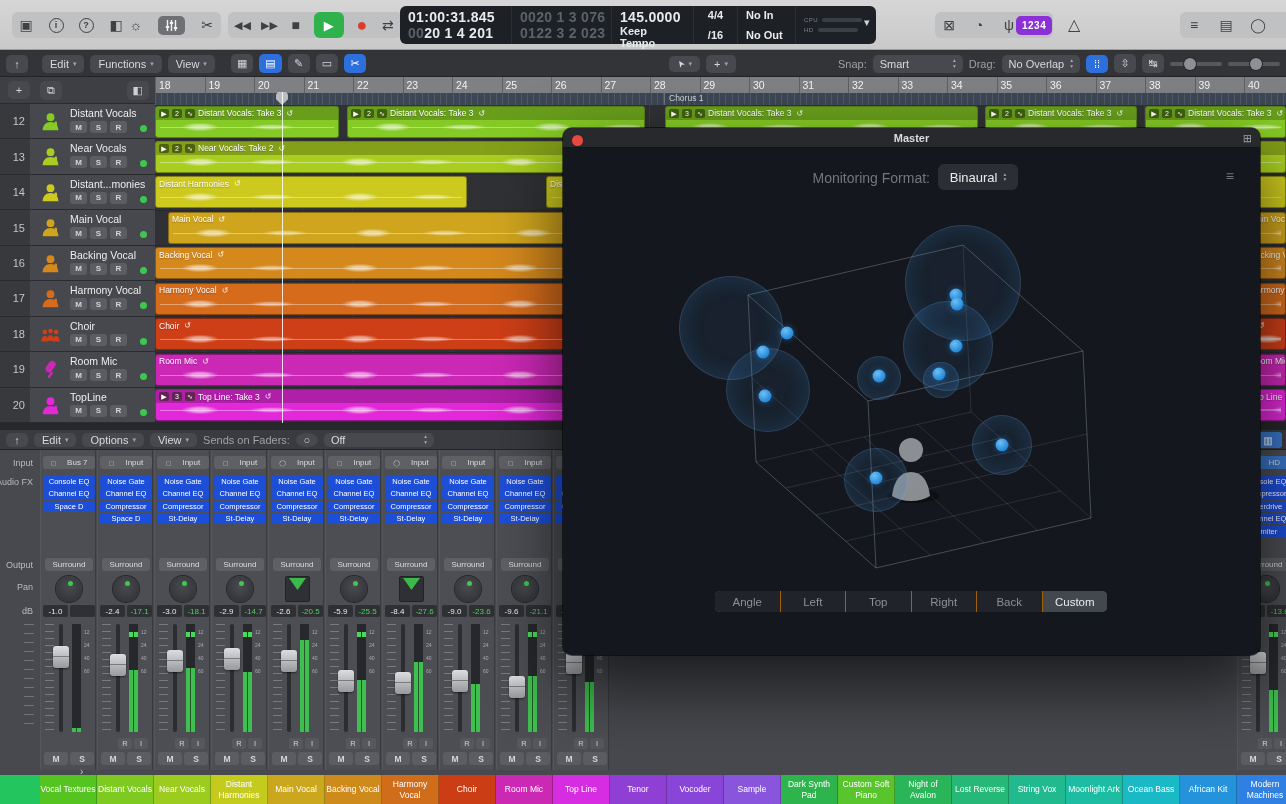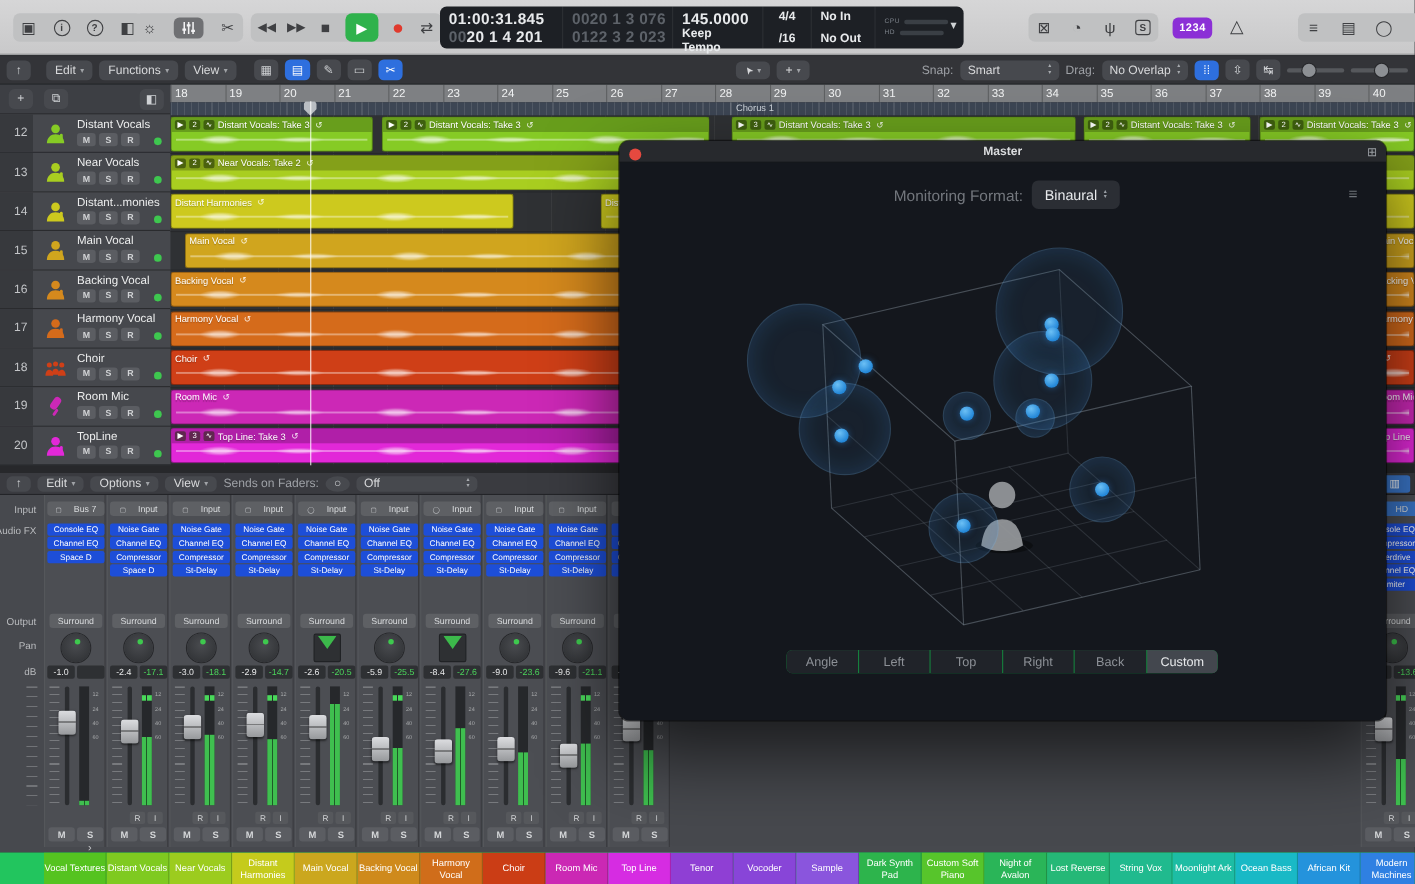--- a/index.html
+++ b/index.html
@@ -106,21 +106,21 @@
 #pclose{position:absolute;left:9px;top:6.5px;width:11px;height:11px;border-radius:50%;background:#e5493f;}
 #plink{position:absolute;right:8px;top:4px;color:#9a9ea3;font-size:11px;}
 #monrow{position:absolute;left:0;top:36px;width:100%;height:28px;}
 #monlabel{position:absolute;right:330px;top:6px;color:#73777d;font-size:14px;}
 #monsel{position:absolute;left:375px;top:0;width:80px;height:26px;background:#2b2e34;border-radius:6px;color:#e8eaec;font-size:13px;display:flex;align-items:center;justify-content:center;gap:6px;}
 #monsel .updown{color:#9aa0a6;}
 #plist{position:absolute;right:26px;top:4px;color:#6f747a;font-size:14px;}
 #viz{position:absolute;left:0;top:0;width:697px;height:527px;}
 .halo{position:absolute;border-radius:50%;transform:translate(-50%,-50%);background:rgba(70,140,210,.09);border:1px solid rgba(120,180,240,.22);box-shadow:inset 0 0 22px rgba(60,130,210,.22);}
 .sphere{position:absolute;width:13px;height:13px;border-radius:50%;transform:translate(-50%,-50%);background:radial-gradient(circle at 38% 32%,#6cc0f5,#2387d8 70%);box-shadow:0 0 6px rgba(50,140,230,.5);}
-#segrow{position:absolute;left:152px;top:463px;width:392px;height:21px;display:flex;background:#15803d;border-radius:5px;overflow:hidden;gap:1px;}
+#segrow{position:absolute;left:152px;top:463px;width:392px;height:21px;display:flex;background:#a16207;border-radius:5px;overflow:hidden;gap:1px;}
 .seg{flex:1;background:#202329;color:#8c9096;font-size:11.5px;display:flex;align-items:center;justify-content:center;}
 .seg.active{background:#43474e;color:#e8eaec;}
 #pfooter{position:absolute;left:0;bottom:0;width:100%;height:25px;background:#232529;border-top:1px solid #101216;display:flex;align-items:center;justify-content:center;color:#eceeef;font-size:13px;}
 svg{display:block;}
 </style>
 </head>
 <body>
 
 <div id="topbar">
   <div class="tbgroup" style="left:12px">
@@ -193,21 +193,21 @@
   <span id="lcdchev">▾</span>
 
   <div class="tbgroup" style="left:935px">
     <span class="tbicon">⊠</span>
     <span class="tbicon">◔</span>
     <span class="tbicon">ψ</span>
     <span class="tbicon">
         <span class="boxedS">S</span>
       </span>
   </div>
-  <div class="tbgroup" style="left:1066px;background:transparent;padding:0;">
+  <div class="tbgroup" style="left:1016px;background:transparent;padding:0;">
     <span class="badge1234">1234</span>
     <span class="tbicon" style="font-size:16px">△</span>
   </div>
   <div class="tbgroup" style="left:1180px;gap:16px">
     <span class="tbicon">≡</span>
     <span class="tbicon">▤</span>
     <span class="tbicon">◯</span>
     <span class="tbicon">♪</span>
   </div>
 </div>

